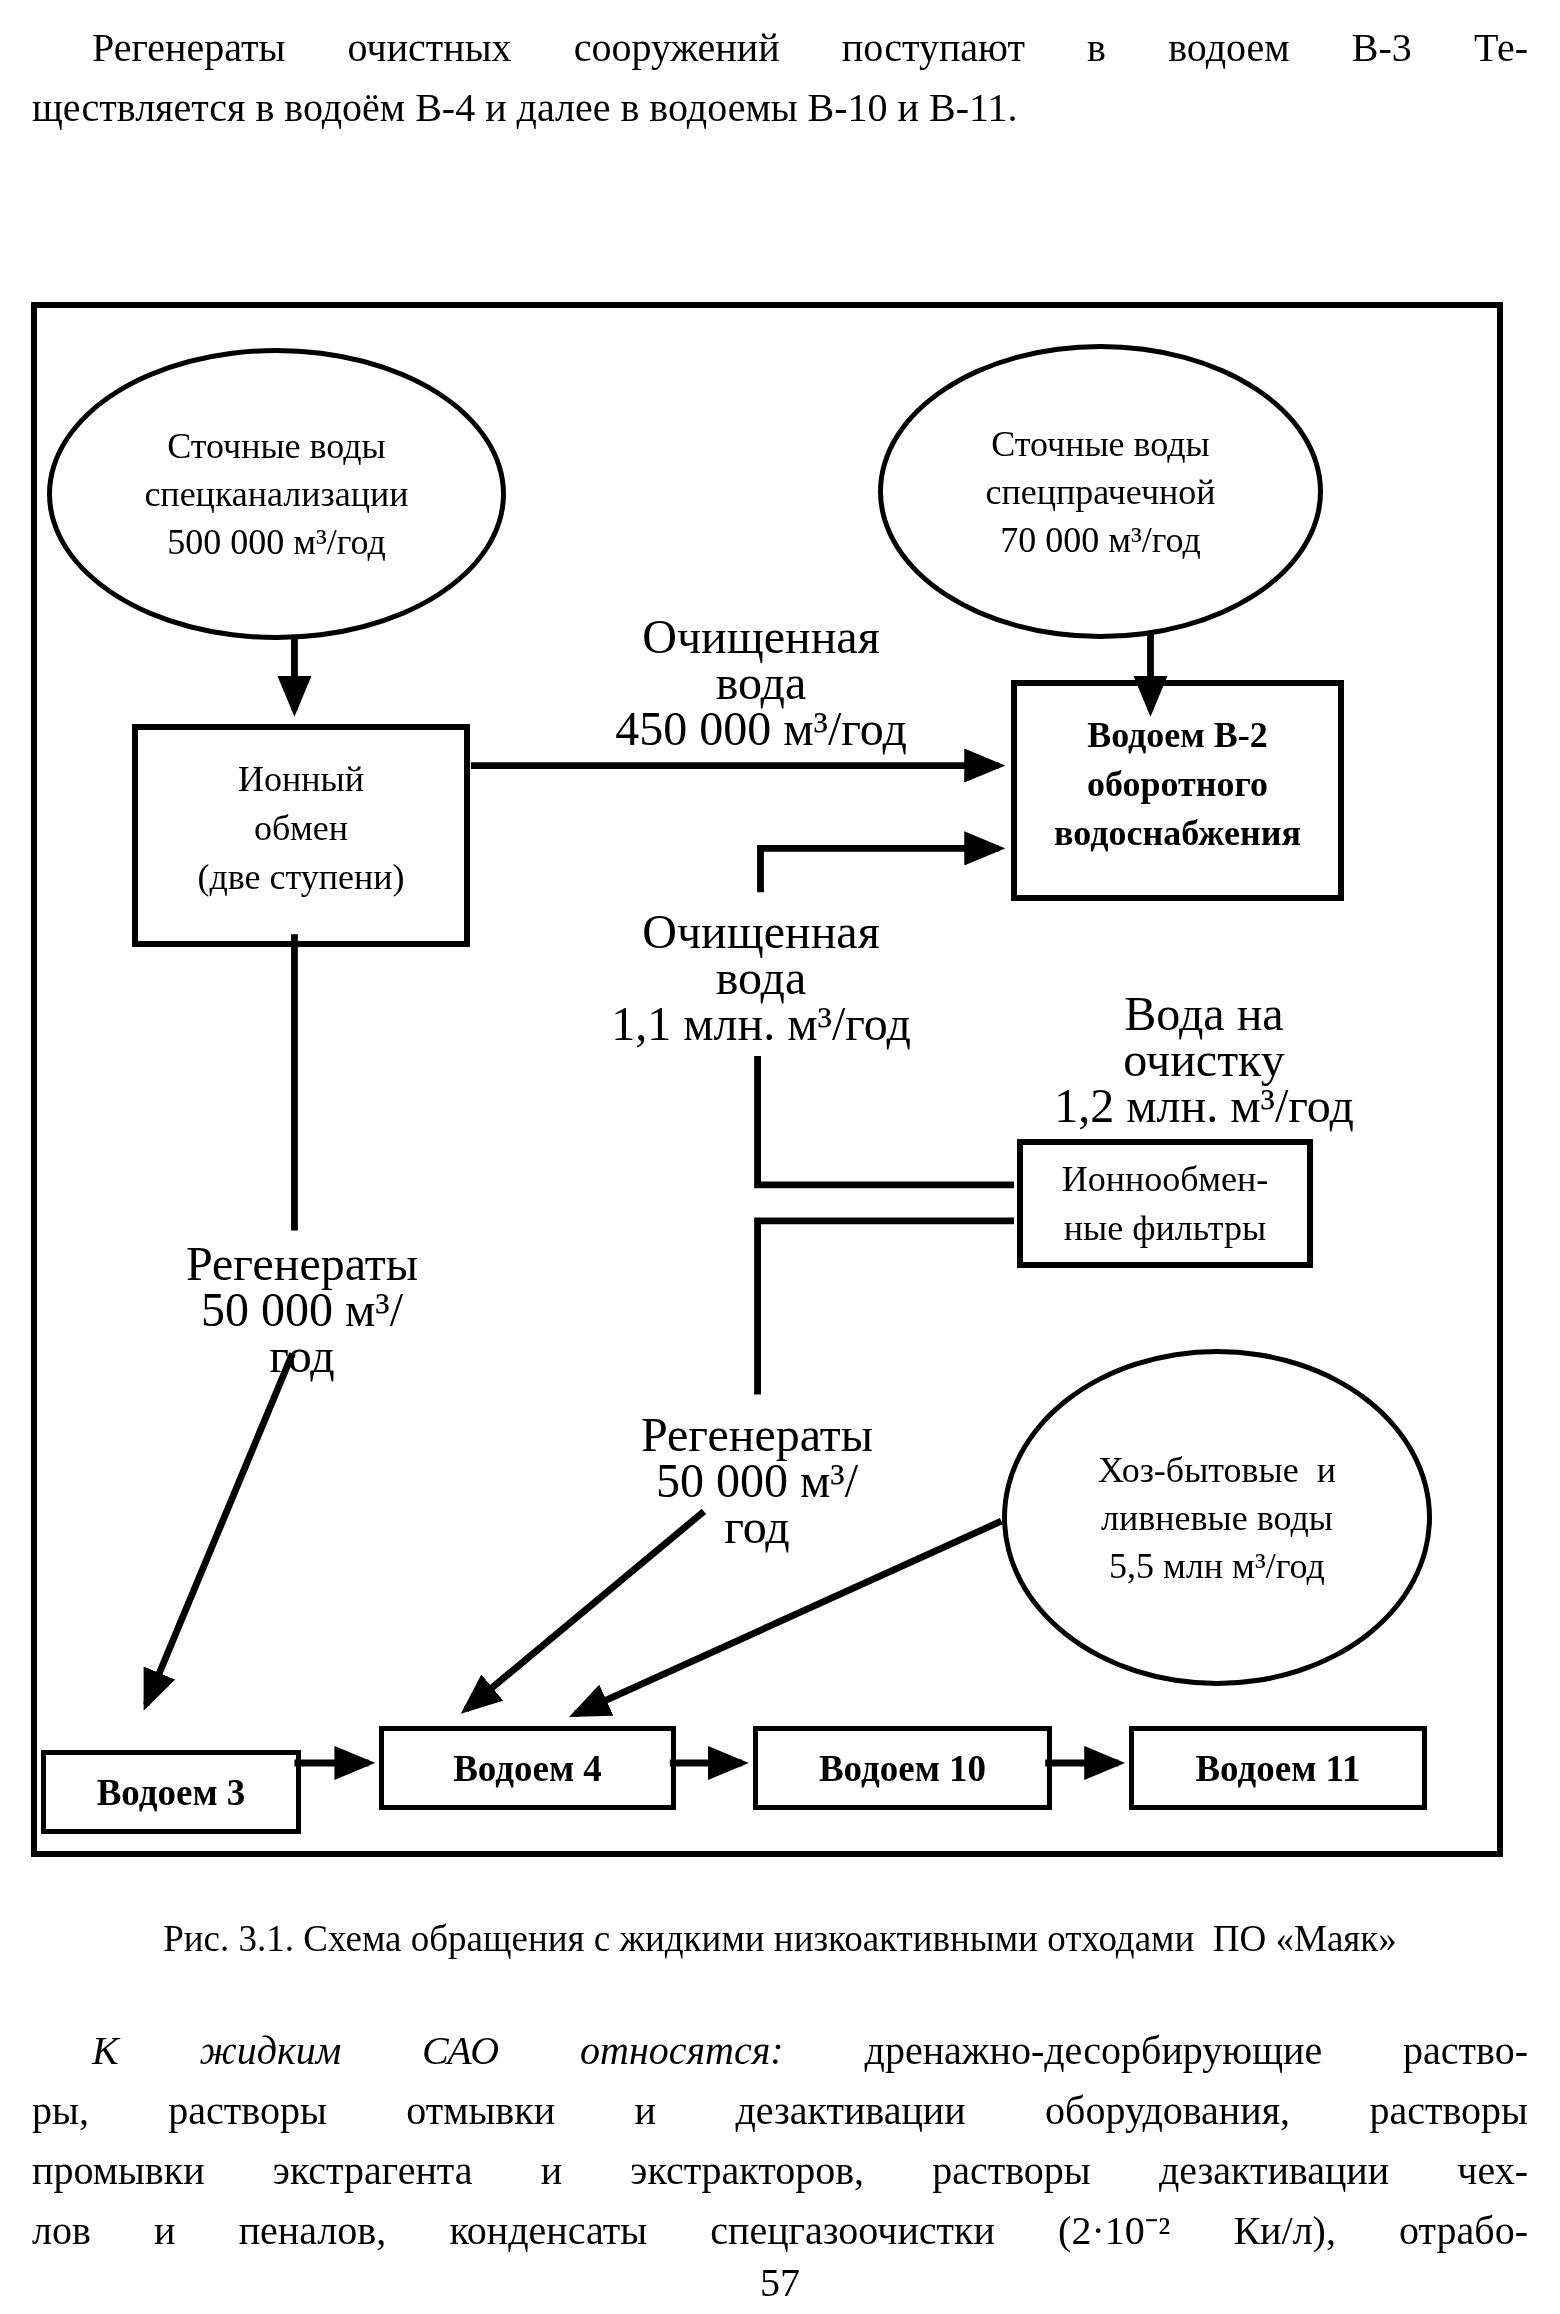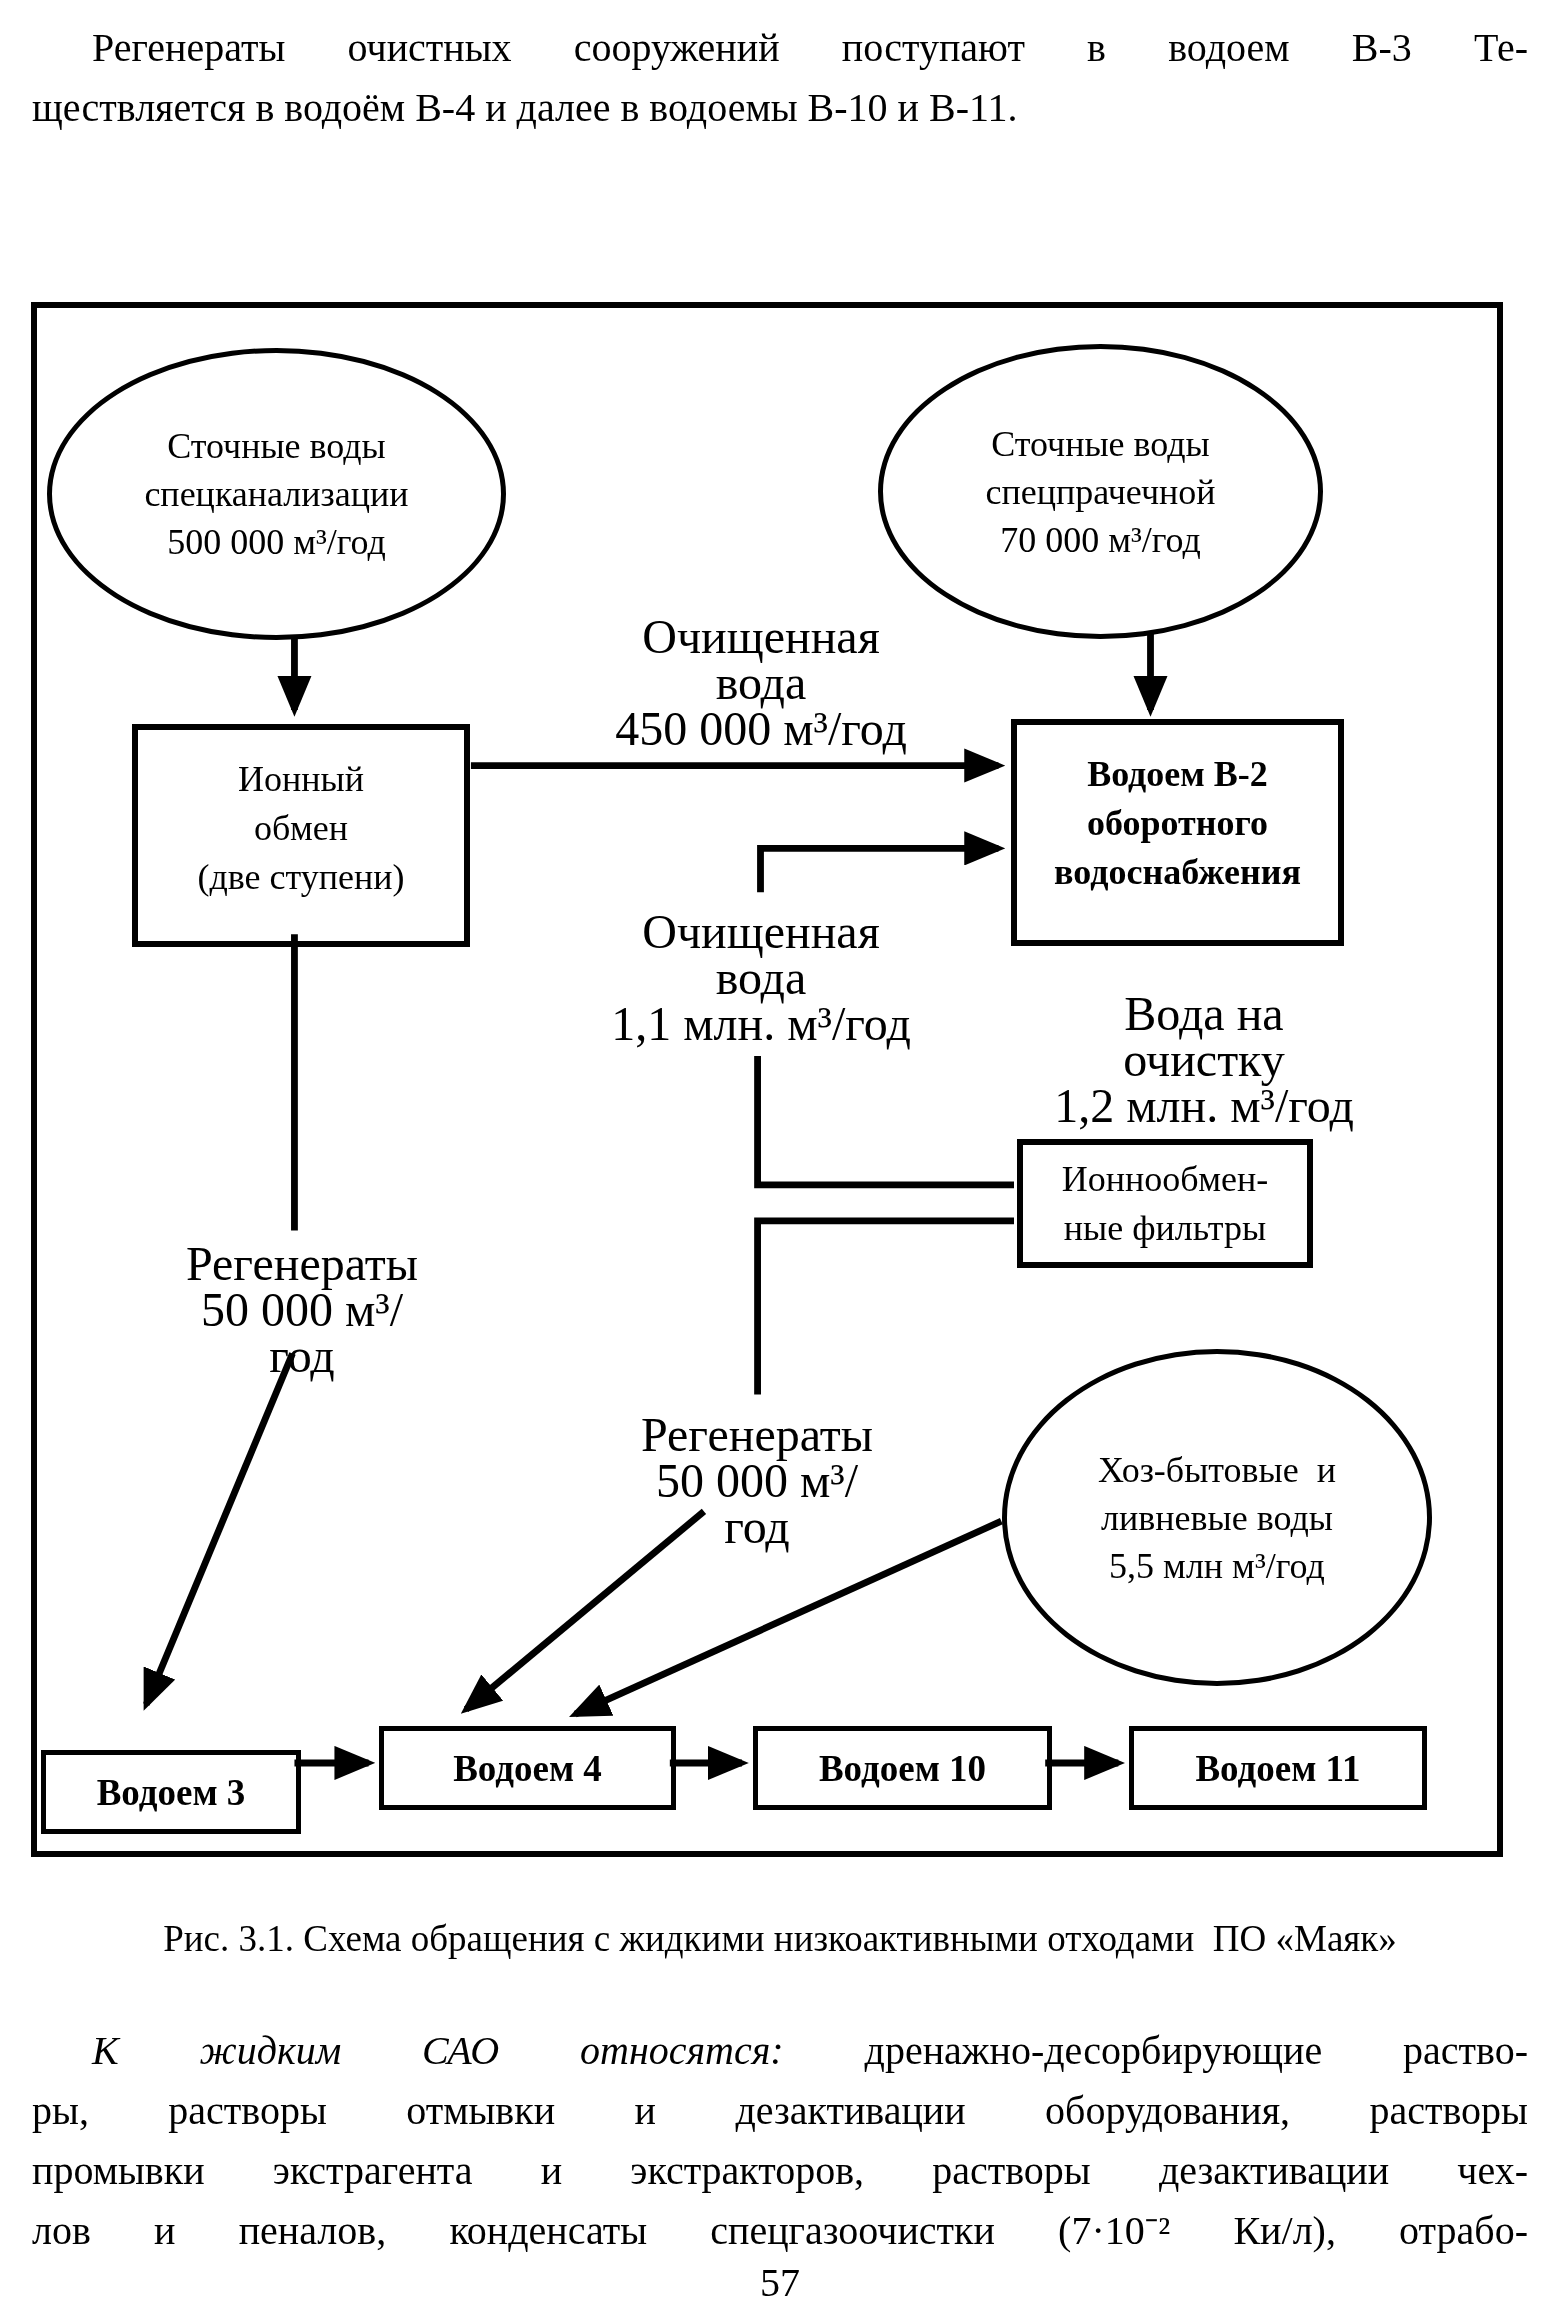--- a/index.html
+++ b/index.html
@@ -57,21 +57,21 @@
   <div class="ellipse" style="left:878px;top:344px;width:435px;height:285px;">Сточные воды
 спецпрачечной
 70 000 м³/год</div>
   <div class="ellipse" style="left:1002px;top:1349px;width:420px;height:327px;">Хоз-бытовые&nbsp; и
 ливневые воды
 5,5 млн м³/год</div>
 
   <div class="dbox" style="left:132px;top:724px;width:326px;height:197px;padding-bottom:13.7px;">Ионный
 обмен
 (две ступени)</div>
-  <div class="dbox bold" style="left:1011px;top:719px;width:321px;height:197px;padding-bottom:18px;">Водоем В-2
+  <div class="dbox bold" style="left:1011px;top:680px;width:321px;height:197px;padding-bottom:12px;">Водоем В-2
 оборотного
 водоснабжения</div>
   <div class="dbox" style="left:1017px;top:1139px;width:284px;height:117px;">Ионнообмен-
 ные фильтры</div>
 
   <div class="pond" style="left:41px;width:250px;margin-top:24px;">Водоем 3</div>
   <div class="pond" style="left:379px;width:287px;">Водоем 4</div>
   <div class="pond" style="left:753px;width:289px;">Водоем 10</div>
   <div class="pond" style="left:1129px;width:288px;">Водоем 11</div>
 
@@ -119,19 +119,19 @@
       <line x1="1072" y1="1808" x2="1147" y2="1808" marker-end="url(#arr)"></line>
     </g>
   </svg>
 
   <div class="caption">Рис. 3.1. Схема обращения с жидкими низкоактивными отходами&nbsp; ПО «Маяк»</div>
 
   <div class="textblock" style="top:2021px;">
     <div class="tline indent"><span class="ital">К жидким САО относятся:</span><span> дренажно-десорбирующие раство-</span></div>
     <div class="tline">ры, растворы отмывки и дезактивации оборудования, растворы</div>
     <div class="tline">промывки экстрагента и экстракторов, растворы дезактивации чех-</div>
-    <div class="tline">лов и пеналов, конденсаты спецгазоочистки (7·10⁻² Ки/л), отрабо-</div>
+    <div class="tline">лов и пеналов, конденсаты спецгазоочистки (2·10⁻² Ки/л), отрабо-</div>
   </div>
 
   <div class="pagenum">57</div>
 
 </div>
 
 
 </body></html>

